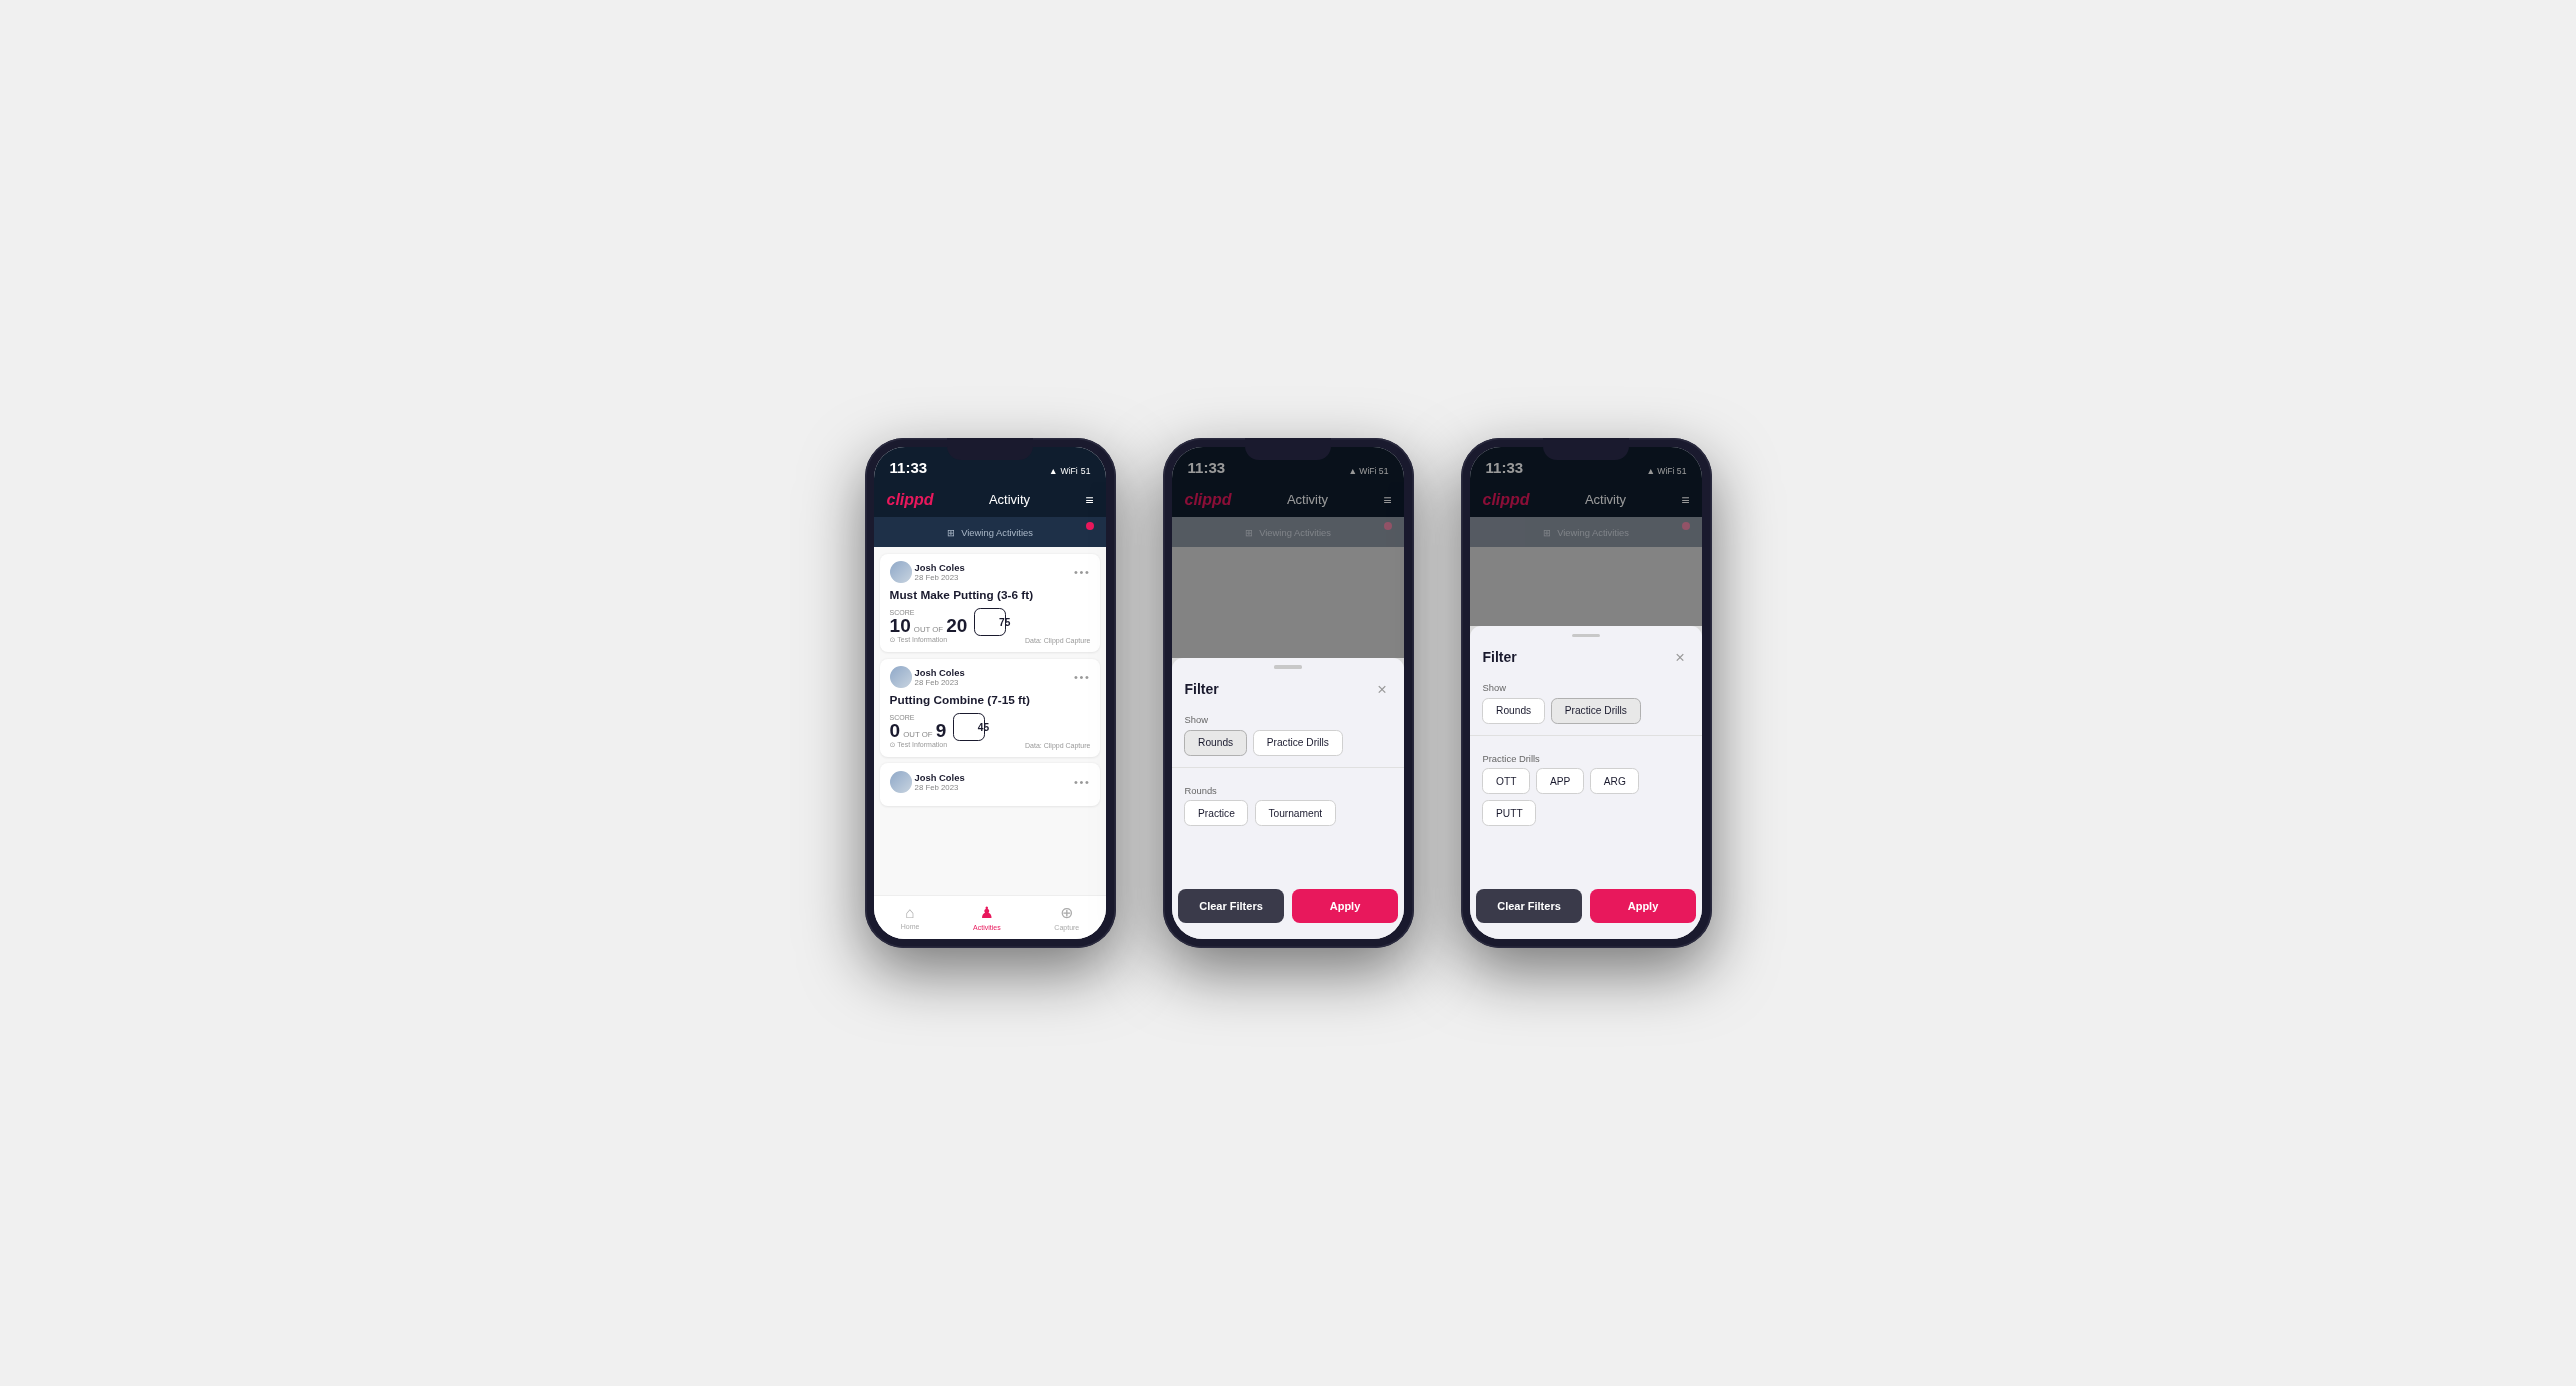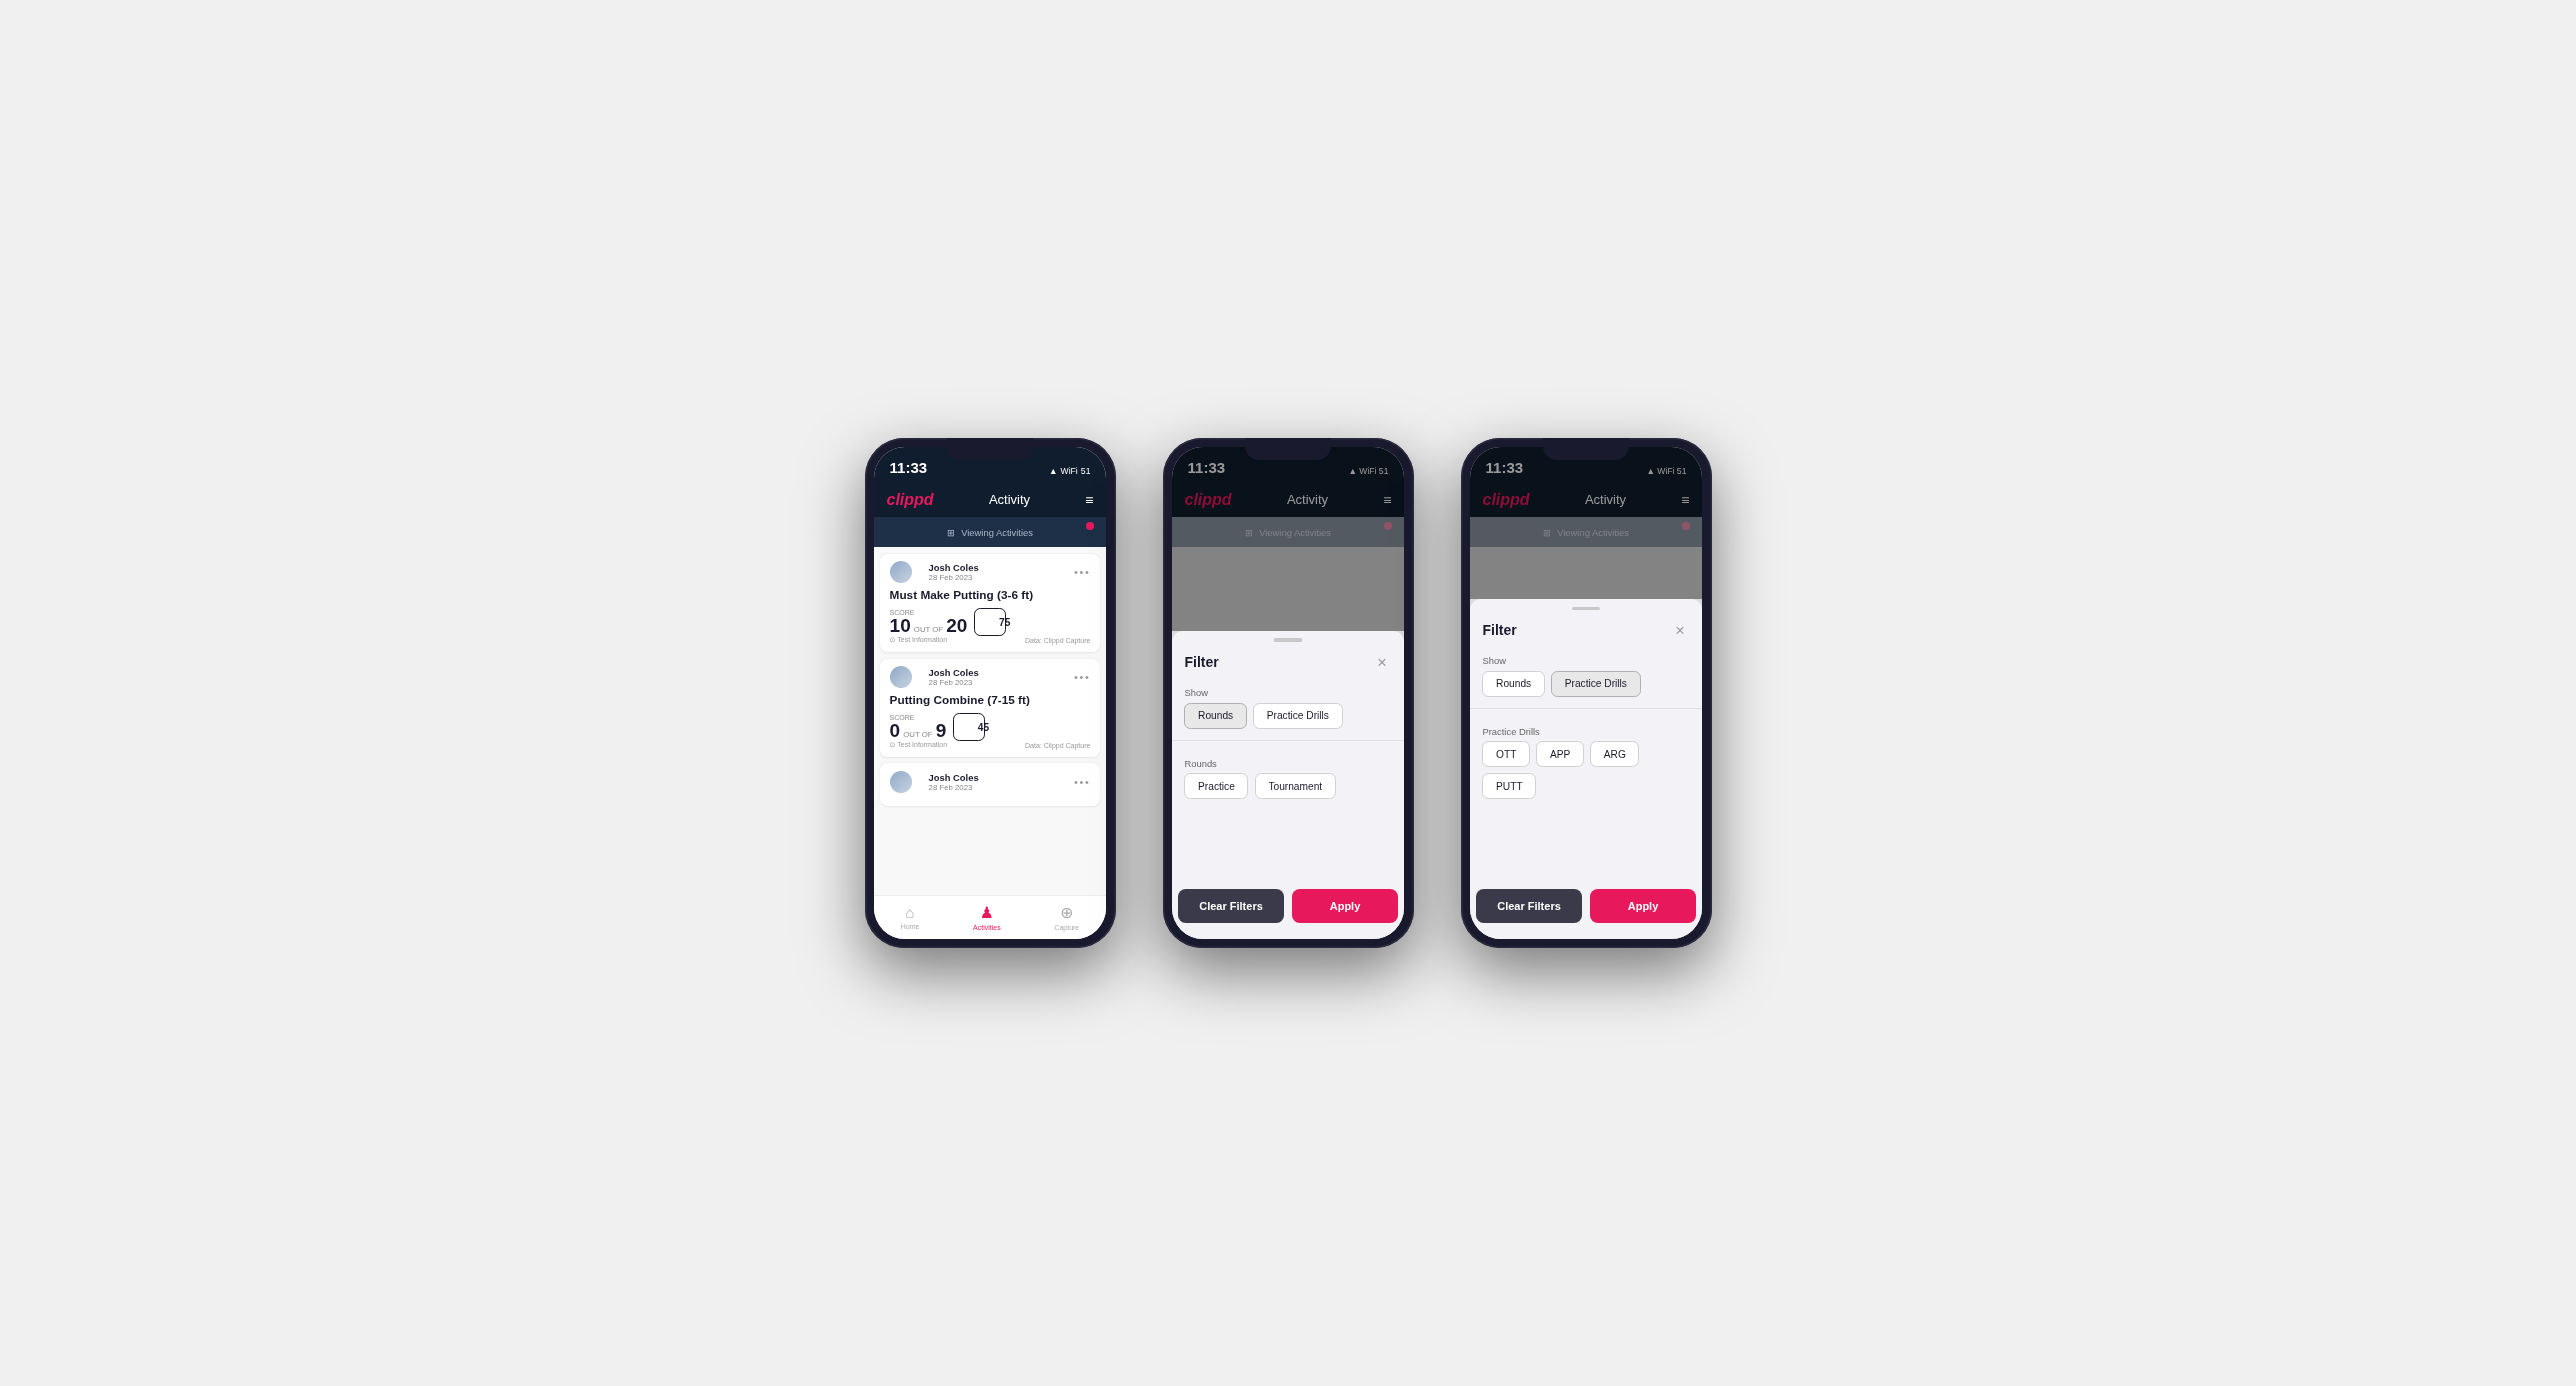--- a/index.html
+++ b/index.html
@@ -137,21 +137,21 @@
     }
     .card-header {
       display: flex;
       align-items: center;
       justify-content: space-between;
       margin-bottom: 4.7px;
     }
     .card-user {
       display: flex;
       align-items: center;
-      gap: 17px;
+      gap: 3px;
     }
     .avatar {
       width: 22px;
       height: 22px;
       background: #c8d4e0;
       border-radius: 50%;
       display: flex;
       align-items: center;
       justify-content: center;
       font-size: 7.8px;
@@ -339,21 +339,21 @@
     }
     .modal-divider {
       height: 0.8px;
       background: #e0e0e0;
       margin: 11px 0;
     }
     .modal-footer {
       display: flex;
       gap: 7.8px;
       padding: 0 6px;
-      margin-top: 90px;
+      margin-top: 63px;
     }
     .btn-clear {
       flex: 1;
       padding: 11px;
       background: #3a3a4a;
       color: #fff;
       border: none;
       border-radius: 7.8px;
       font-size: 11px;
       font-weight: 600;

